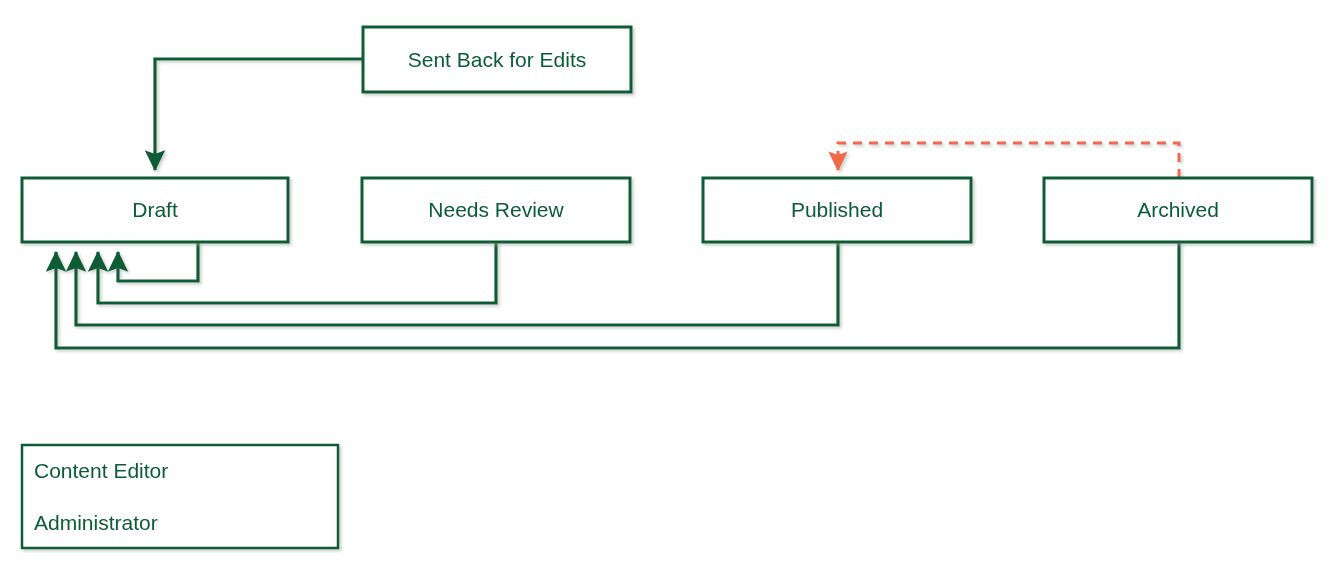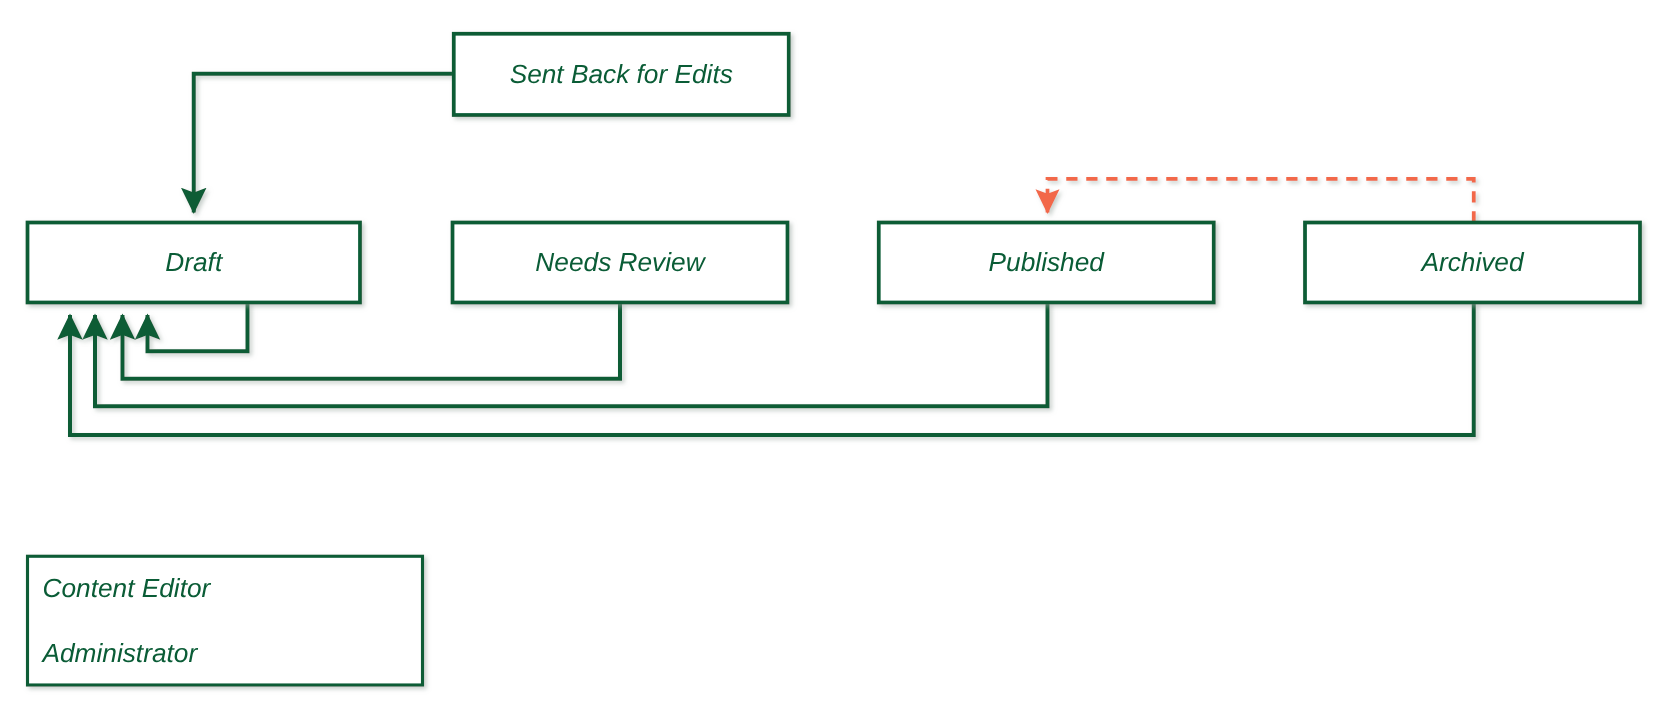--- a/index.html
+++ b/index.html
@@ -1,18 +1,18 @@
 <!DOCTYPE html>
 <html><head>
 <meta charset="utf-8">
 <style>
   html,body{margin:0;padding:0;background:#ffffff;}
   body{width:1338px;height:576px;overflow:hidden;
        font-family:"Liberation Sans", sans-serif;}
-  #stage{position:relative;width:1338px;height:576px;font-style:italic;}
+  #stage{position:relative;width:1338px;height:576px;}
   svg#diagram{position:absolute;left:0;top:0;width:1338px;height:576px;}
   .node-rect{fill:#ffffff;stroke:#0a5c36;stroke-width:3;}
   .node-label{fill:#0a5c36;font-family:"Liberation Sans", sans-serif;
               font-size:21px;text-anchor:middle;dominant-baseline:middle;}
   .edge-editor{fill:none;stroke:#0a5c36;stroke-width:3.2;stroke-linecap:butt;}
   .edge-admin{fill:none;stroke:#f2674a;stroke-width:3;stroke-dasharray:9 7;}
   .legend-rect{fill:#ffffff;stroke:#0a5c36;stroke-width:2.5;}
   .legend-label{fill:#0a5c36;font-family:"Liberation Sans", sans-serif;
                 font-size:21px;dominant-baseline:middle;}
   .shadow{filter:url(#softshadow);}

